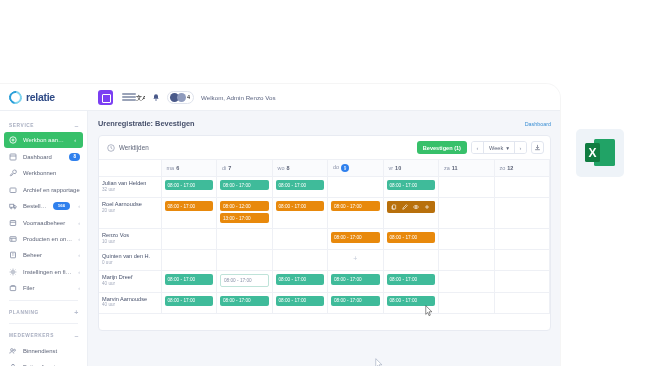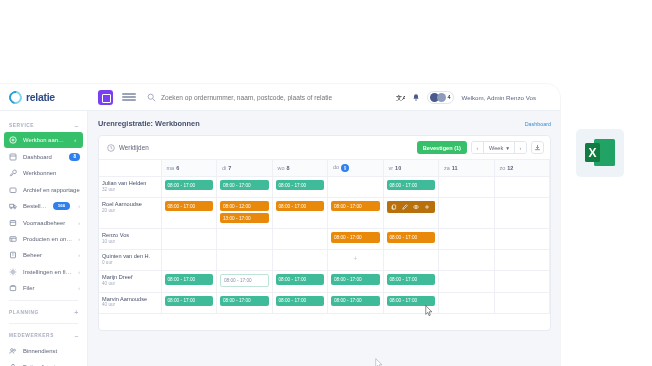--- a/index.html
+++ b/index.html
@@ -213,27 +213,20 @@
     </div>
 
     <div id="grid-app-btn"></div>
 
     <div id="list-icon">
         <i></i>
         <i></i>
         <i></i>
       </div>
 
-    <div id="search-area">
-      <svg width="9" height="9" viewBox="0 0 16 16">
-        <circle cx="6.6" cy="6.6" r="4.6" fill="none" stroke="#9aa3b8" stroke-width="1.6"></circle>
-        <line x1="10" y1="10" x2="14.5" y2="14.5" stroke="#9aa3b8" stroke-width="1.6"></line>
-      </svg>
-      <input id="search-input" placeholder="Zoeken op ordernummer, naam, postcode, plaats of relatie" style="">
-    </div>
 
     <div id="topbar-right">
       <svg width="9" height="9" viewBox="0 0 16 16">
         <text x="0" y="12" font-size="11" fill="#6a7punct" font-family="Liberation Sans">文A</text>
       </svg>
       <svg width="8" height="9" viewBox="0 0 16 16">
         <path d="M8 1.5a4 4 0 0 0-4 4v3l-1.2 2h10.4L12 8.5v-3a4 4 0 0 0-4-4z" fill="#4a5a8a"></path>
         <circle cx="8" cy="13" r="1.5" fill="#4a5a8a"></circle>
       </svg>
       <div id="avatar-group">
@@ -387,21 +380,21 @@
               <path d="M3 13.4c0-2.6 2.2-4.2 5-4.2s5 1.6 5 4.2" fill="none" stroke="#8a92a8" stroke-width="1.7"></path>
             </svg>
           </span>
           <span class="side-label">Buitendienst</span>
         </div>
       </div>
   </div>
 
   <div id="main">
     <div id="title-row">
-      <span id="page-title">Urenregistratie: Werkbonnen</span>
+      <span id="page-title">Urenregistratie: Bevestigen</span>
       <span id="dashboard-link">Dashboard</span>
     </div>
 
     <div id="card">
       <div id="card-head">
         <div id="card-head-left">
           <svg width="8" height="8" viewBox="0 0 16 16">
             <circle cx="8" cy="8" r="6.6" fill="none" stroke="#8a92a8" stroke-width="1.3"></circle>
             <path d="M8 4.2V8l2.6 1.8" fill="none" stroke="#8a92a8" stroke-width="1.3"></path>
           </svg>

